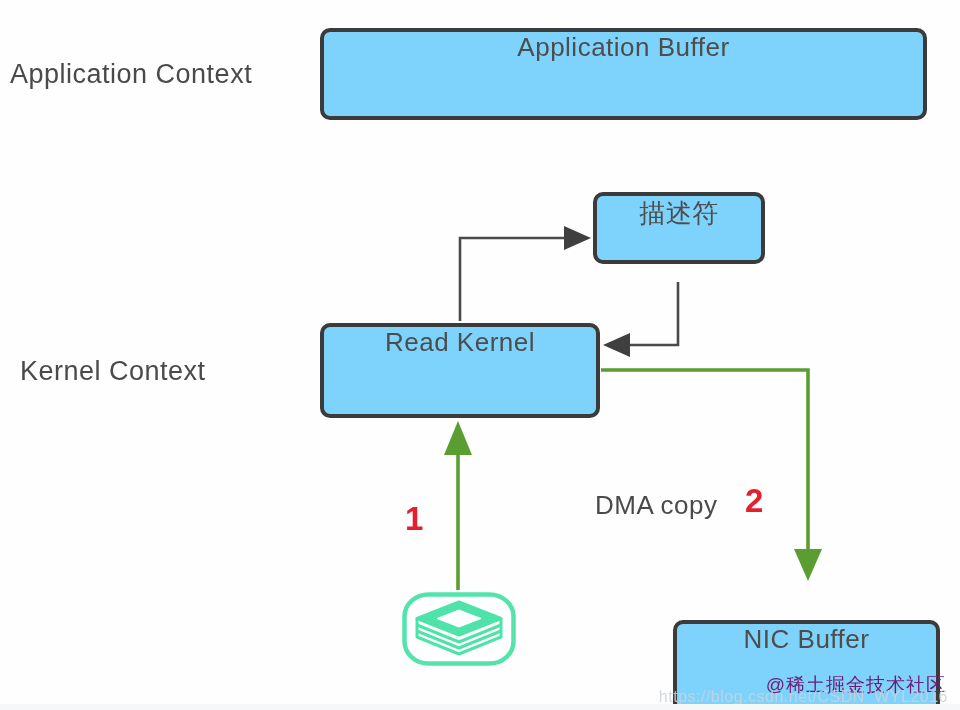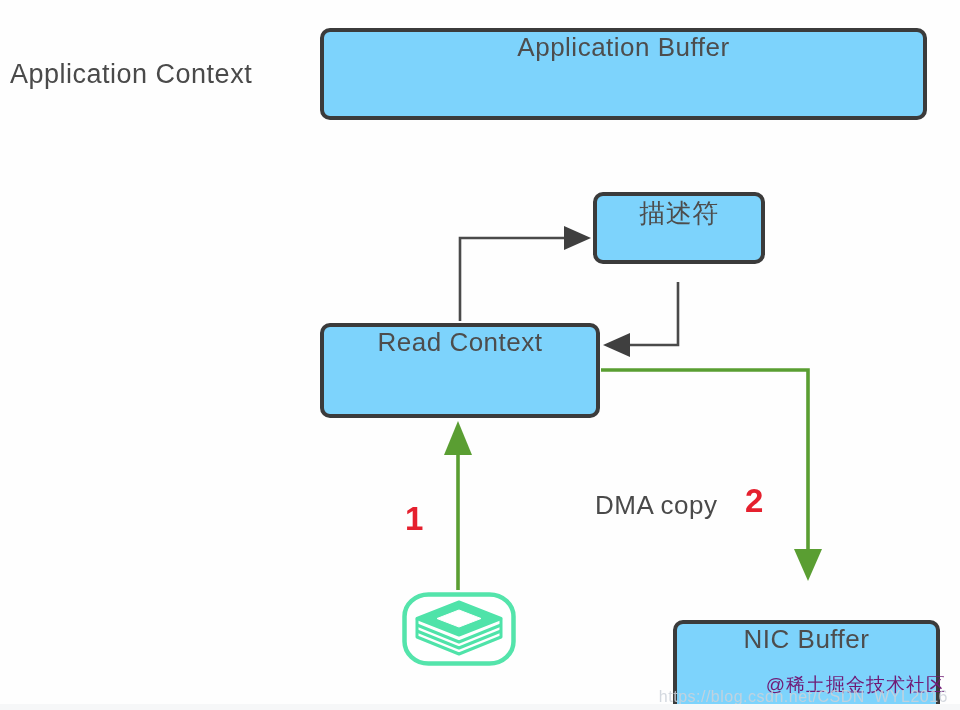--- a/index.html
+++ b/index.html
@@ -68,31 +68,32 @@
     background:#f6f7f8;
   }
 </style>
 </head>
 <body>
 
 <div class="canvas">
 
   <div class="ctx-label" style="left:10px;top:59px;width:282px;">Application Context</div>
 
+  <div class="ctx-label" style="left:20px;top:356px;width:262px;">Kernel Context</div>
 
   <div class="node" style="left:320px;top:28px;width:607px;height:92px;">
     <span>Application Buffer</span>
   </div>
 
   <div class="node" style="left:593px;top:192px;width:172px;height:72px;">
     <span>描述符</span>
   </div>
 
   <div class="node" style="left:320px;top:323px;width:280px;height:95px;">
-    <span>Read Context</span>
+    <span>Read Kernel</span>
   </div>
 
   <div class="node" style="left:673px;top:583px;width:267px;height:94px;margin-top:37px;">
     <span>NIC Buffer</span>
   </div>
 
   <svg class="overlay" width="960" height="710" viewBox="0 0 960 710">
 
     <g>
       <path d="M460,321 L460,238 L564,238" fill="none" stroke="#4a4a4a" stroke-width="2.6"></path>

